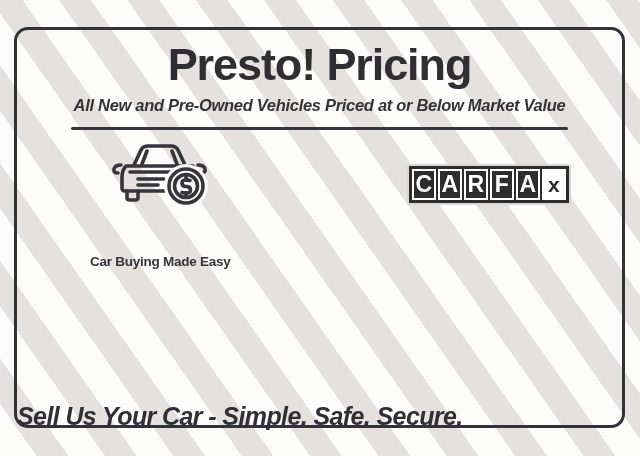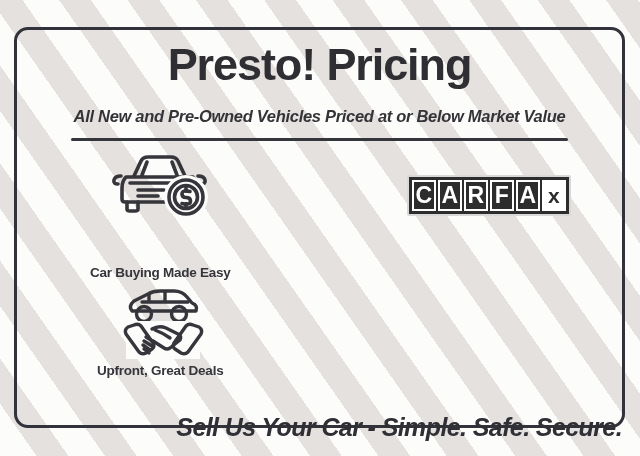--- a/index.html
+++ b/index.html
@@ -35,39 +35,39 @@
     position: absolute;
     left: 14px;
     top: 27px;
     width: 611px;
     height: 401px;
     box-sizing: border-box;
     border: 3px solid #32323a;
     border-radius: 14px;
     display: flex;
     flex-direction: column;
-    align-items: flex-end;
+    align-items: flex-start;
   }
 
   
   #headline-block {
     width: 100%;
     text-align: center;
   }
   #page-title {
     margin: 0;
     padding-top: 12px;
     font-size: 45px;
     line-height: 1.02;
     font-weight: 800;
     letter-spacing: -1.1px;
     color: #2f2f33;
   }
   #page-subtitle {
-    margin: 11px;
+    margin: 0;
     padding-top: 8px;
     font-size: 16.5px;
     font-weight: 700;
     font-style: italic;
     letter-spacing: -0.3px;
     color: #333338;
   }
   #title-divider {
     width: 497px;
     height: 3.5px;
@@ -208,46 +208,20 @@
             <span class="carfax-cell">C</span>
             <span class="carfax-cell">A</span>
             <span class="carfax-cell">R</span>
             <span class="carfax-cell">F</span>
             <span class="carfax-cell">A</span>
             <span class="carfax-cell inverted">x</span>
           </div>
         </div>
       </div>
 
-      <div class="feature" id="feature-handshake">
-        <div class="feature-art">
-          <svg width="104" height="78" viewBox="0 0 104 78" fill="none" stroke="#35353b" stroke-width="3.4" stroke-linecap="round" stroke-linejoin="round">
-
-            <path d="M24 30 Q20 25 26 20 L40 13 Q45 10 52 10 L66 10 Q74 10 79 16 L84 22 Q90 24 88 30 Z"></path>
-
-            <path d="M41 13 L41 21 M57 11 L57 21 M34 21 L80 21"></path>
-
-            <circle cx="36" cy="33" r="7.5"></circle>
-            <circle cx="71" cy="33" r="7.5"></circle>
-
-            <path d="M18 40 L92 40 L92 78 L18 78 Z" fill="#fcfcfb" stroke="none"></path>
-
-            <path d="M20 46 Q16 49 18 53 L31 71 Q34 74 38 72 L44 68 Q47 66 45 62 L33 45 Q30 42 26 44 Z"></path>
-
-            <path d="M91 46 Q95 49 93 53 L80 71 Q77 74 73 72 L67 68 Q64 66 66 62 L78 45 Q81 42 85 44 Z"></path>
-
-            <path d="M44 48 Q51 44 58 47 L70 53 Q74 55 72 59 L62 67 Q59 69 56 67 L45 60"></path>
-
-            <path d="M47 49 Q55 52 62 57"></path>
-
-            <path d="M38 56 L46 61 M36 60 L44 65 M35 64 L42 69 M36 68 L41 72"></path>
-          </svg>
-        </div>
-        <div class="feature-label">Upfront, Great Deals</div>
-      </div>
 
 
     </div>
 
     <p id="tagline">Sell Us Your Car - Simple. Safe. Secure.</p>
 
   </div>
 </div>
 
 </body></html>

